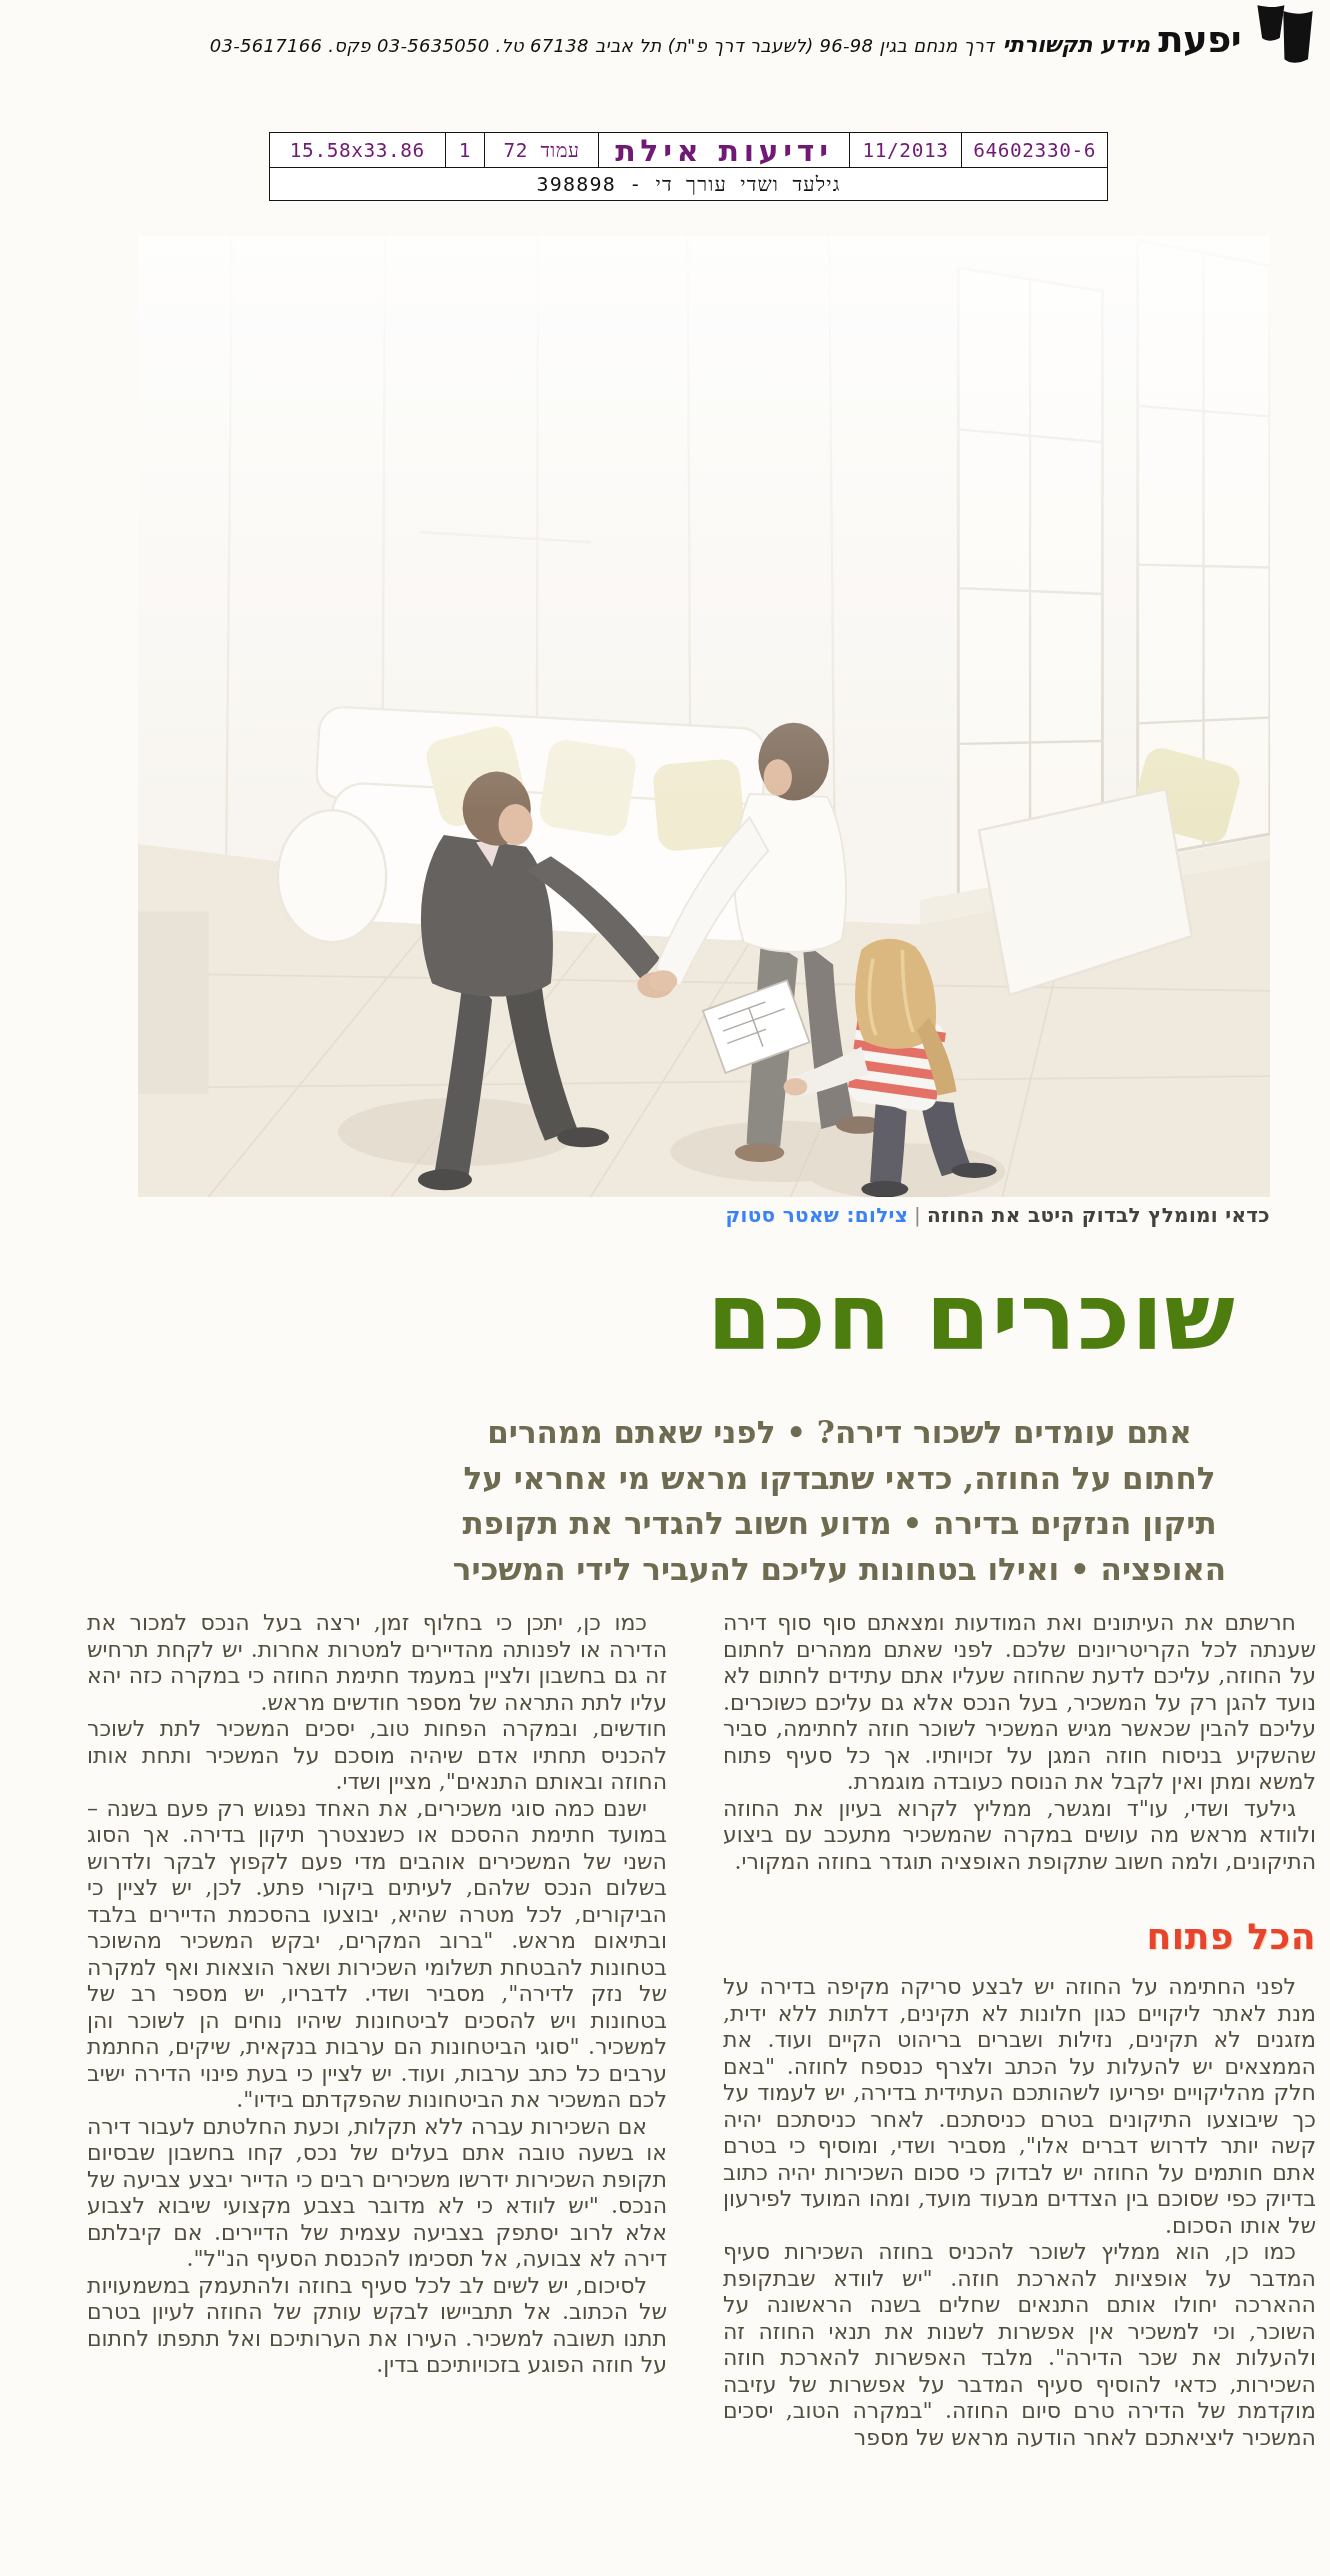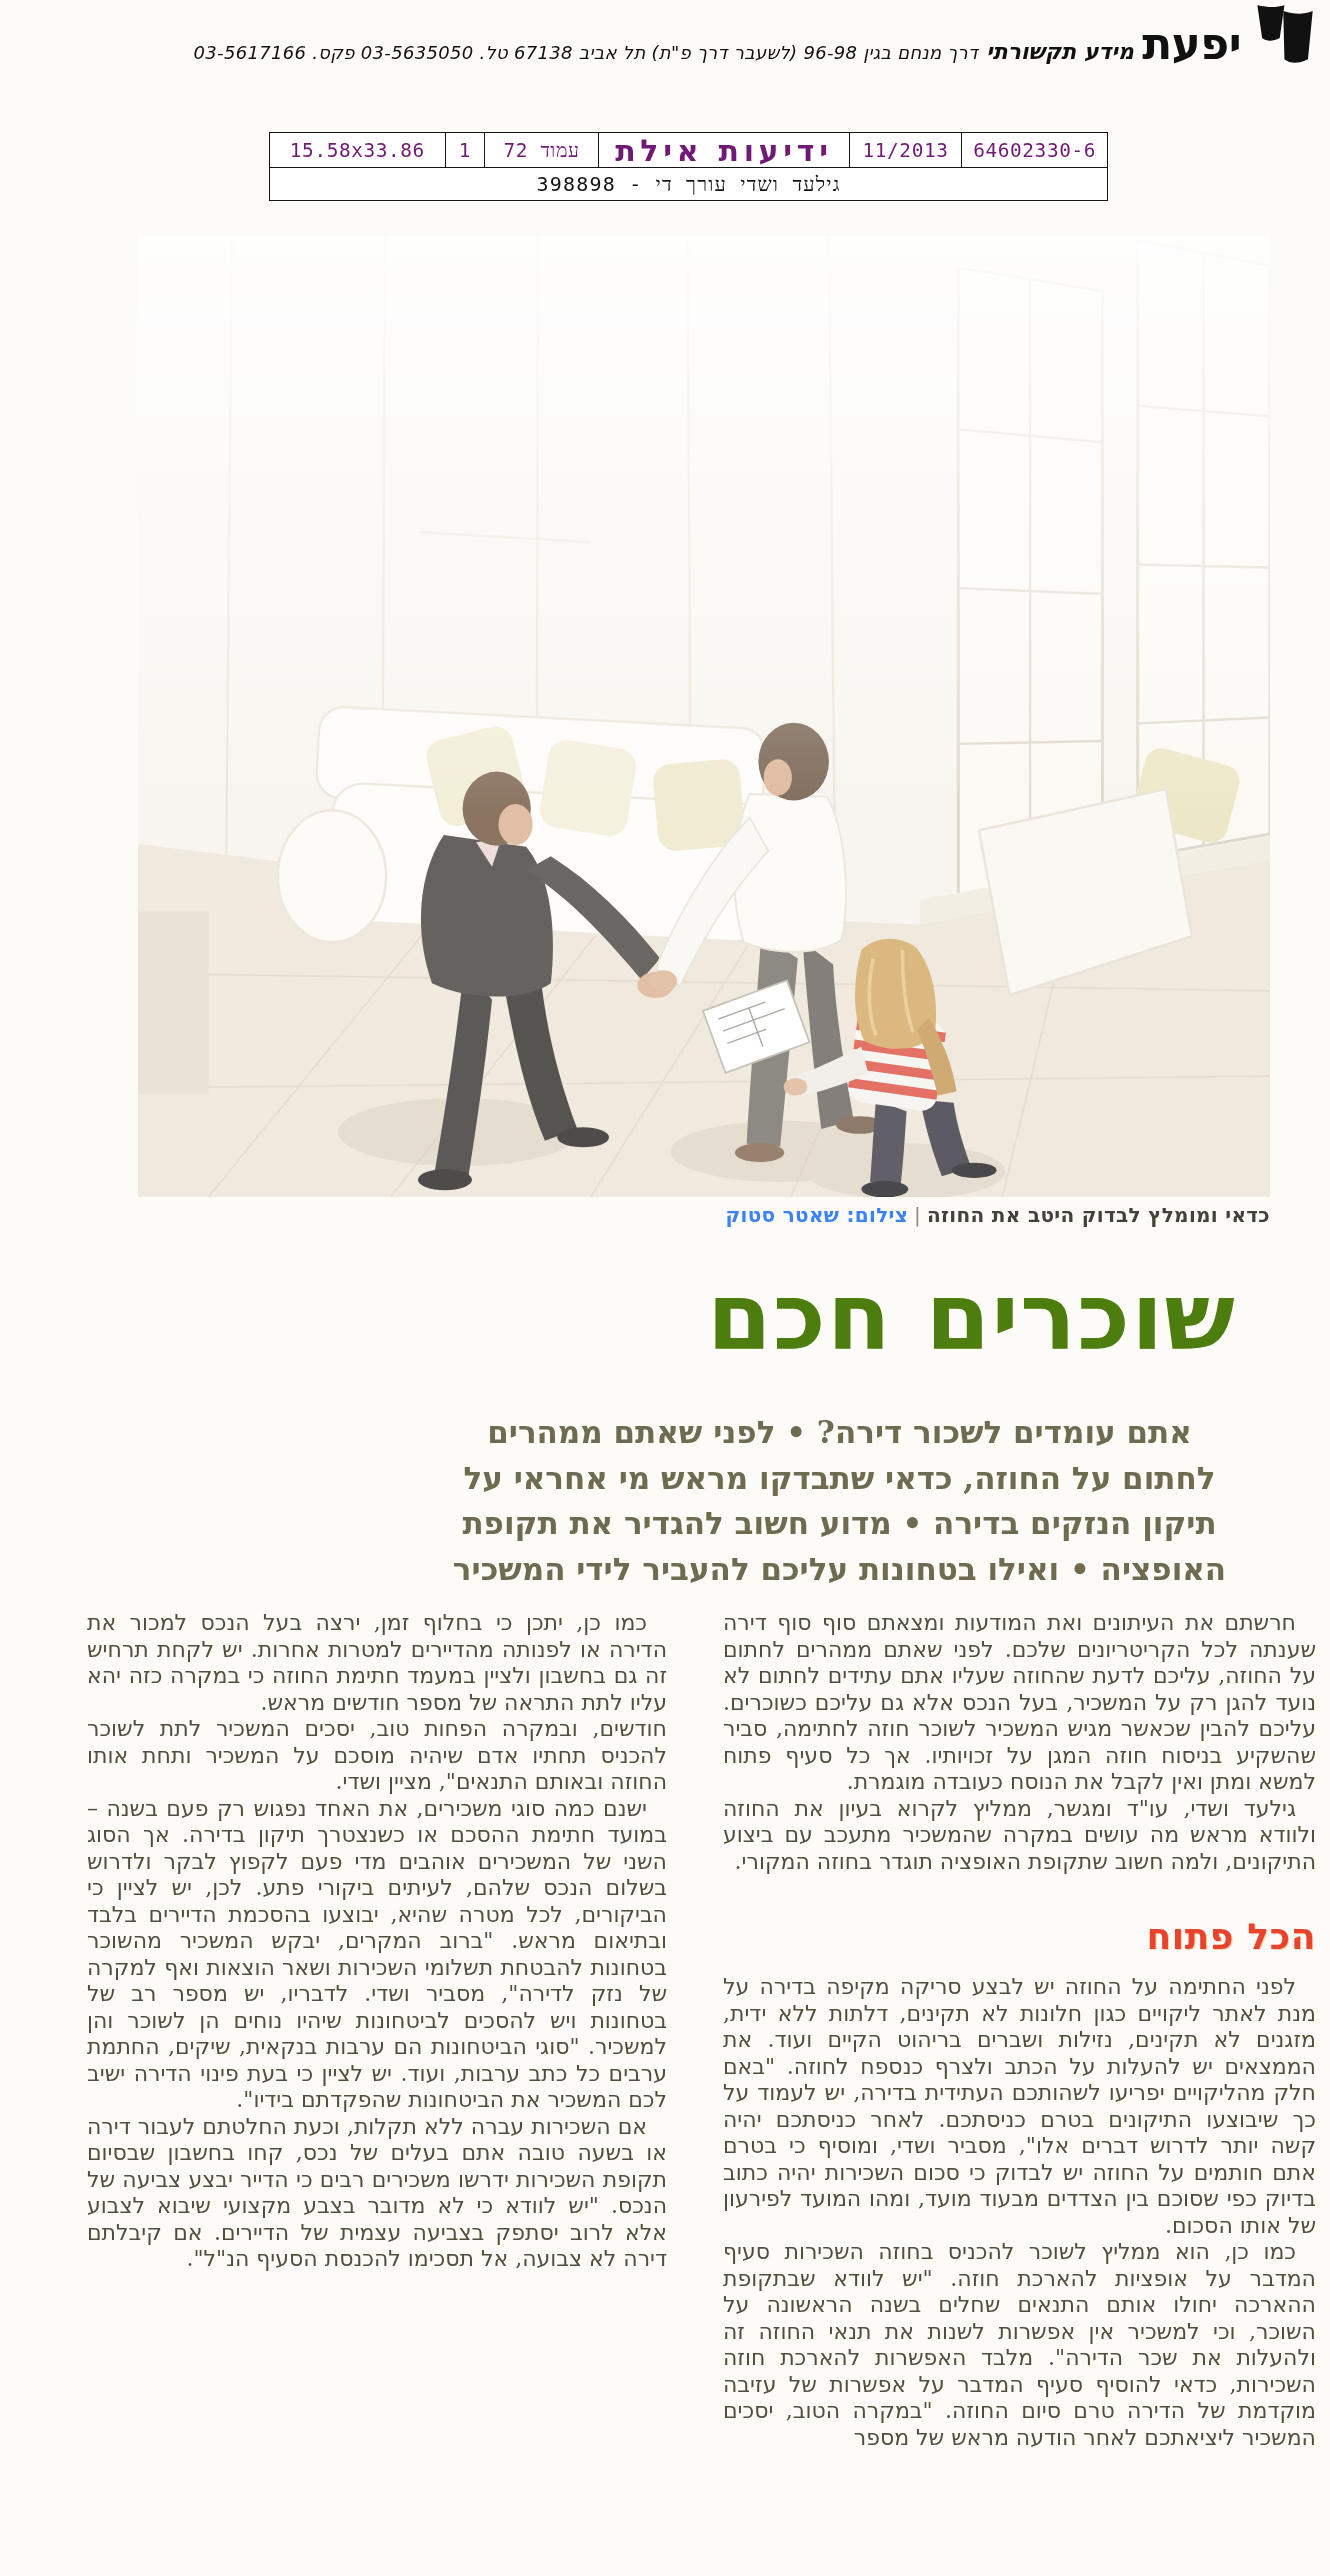--- a/index.html
+++ b/index.html
@@ -9,21 +9,21 @@
     font-family:"DejaVu Sans",sans-serif;
   }
   .abs{position:absolute;}
 
   
   .logo{right:16.5px;top:3.5px;width:65px;height:60px;}
   .brandline{
     top:17.6px;right:89px;direction:rtl;white-space:nowrap;
     color:#111;display:flex;align-items:baseline;gap:8.2px;
   }
-  .brand{font-size:44px;font-weight:bold;letter-spacing:-0.6px;font-family:"DejaVu Sans",sans-serif;text-align:center;}
+  .brand{font-size:37px;font-weight:bold;letter-spacing:-0.6px;font-family:"DejaVu Sans",sans-serif;text-align:center;}
   .brand-sub{font-size:22px;font-weight:bold;font-style:italic;}
   .brand-addr{font-size:18px;font-style:italic;letter-spacing:0.3px;}
 
   
   .meta{left:269px;top:132px;width:837px;border:1.8px solid #151515;background:#fff;}
   .meta-row1{display:flex;direction:ltr;border-bottom:1.8px solid #151515;height:34px;}
   .meta-cell{
     border-right:1.8px solid #151515;display:flex;align-items:center;justify-content:center;
     font-family:"DejaVu Sans Mono",monospace;font-size:19.4px;color:#701a75;letter-spacing:0.6px;
   }
@@ -229,14 +229,15 @@
   <div class="sec-head">הכל פתוח</div>
   <p>לפני החתימה על החוזה יש לבצע סריקה מקיפה בדירה על מנת לאתר ליקויים כגון חלונות לא תקינים, דלתות ללא ידית, מזגנים לא תקינים, נזילות ושברים בריהוט הקיים ועוד. את הממצאים יש להעלות על הכתב ולצרף כנספח לחוזה. "באם חלק מהליקויים יפריעו לשהותכם העתידית בדירה, יש לעמוד על כך שיבוצעו התיקונים בטרם כניסתכם. לאחר כניסתכם יהיה קשה יותר לדרוש דברים אלו", מסביר ושדי, ומוסיף כי בטרם אתם חותמים על החוזה יש לבדוק כי סכום השכירות יהיה כתוב בדיוק כפי שסוכם בין הצדדים מבעוד מועד, ומהו המועד לפירעון של אותו הסכום.</p>
   <p>כמו כן, הוא ממליץ לשוכר להכניס בחוזה השכירות סעיף המדבר על אופציות להארכת חוזה. "יש לוודא שבתקופת ההארכה יחולו אותם התנאים שחלים בשנה הראשונה על השוכר, וכי למשכיר אין אפשרות לשנות את תנאי החוזה זה ולהעלות את שכר הדירה". מלבד האפשרות להארכת חוזה השכירות, כדאי להוסיף סעיף המדבר על אפשרות של עזיבה מוקדמת של הדירה טרם סיום החוזה. "במקרה הטוב, יסכים המשכיר ליציאתכם לאחר הודעה מראש של מספר</p>
 </div>
 
 <div class="abs bcol col-left">
   <p>כמו כן, יתכן כי בחלוף זמן, ירצה בעל הנכס למכור את הדירה או לפנותה מהדיירים למטרות אחרות. יש לקחת תרחיש זה גם בחשבון ולציין במעמד חתימת החוזה כי במקרה כזה יהא עליו לתת התראה של מספר חודשים מראש.</p>
   <p style="text-indent:0;">חודשים, ובמקרה הפחות טוב, יסכים המשכיר לתת לשוכר להכניס תחתיו אדם שיהיה מוסכם על המשכיר ותחת אותו החוזה ובאותם התנאים", מציין ושדי.</p>
   <p>ישנם כמה סוגי משכירים, את האחד נפגוש רק פעם בשנה – במועד חתימת ההסכם או כשנצטרך תיקון בדירה. אך הסוג השני של המשכירים אוהבים מדי פעם לקפוץ לבקר ולדרוש בשלום הנכס שלהם, לעיתים ביקורי פתע. לכן, יש לציין כי הביקורים, לכל מטרה שהיא, יבוצעו בהסכמת הדיירים בלבד ובתיאום מראש. "ברוב המקרים, יבקש המשכיר מהשוכר בטחונות להבטחת תשלומי השכירות ושאר הוצאות ואף למקרה של נזק לדירה", מסביר ושדי. לדבריו, יש מספר רב של בטחונות ויש להסכים לביטחונות שיהיו נוחים הן לשוכר והן למשכיר. "סוגי הביטחונות הם ערבות בנקאית, שיקים, החתמת ערבים כל כתב ערבות, ועוד. יש לציין כי בעת פינוי הדירה ישיב לכם המשכיר את הביטחונות שהפקדתם בידיו".</p>
   <p>אם השכירות עברה ללא תקלות, וכעת החלטתם לעבור דירה או בשעה טובה אתם בעלים של נכס, קחו בחשבון שבסיום תקופת השכירות ידרשו משכירים רבים כי הדייר יבצע צביעה של הנכס. "יש לוודא כי לא מדובר בצבע מקצועי שיבוא לצבוע אלא לרוב יסתפק בצביעה עצמית של הדיירים. אם קיבלתם דירה לא צבועה, אל תסכימו להכנסת הסעיף הנ"ל".</p>
+  <p>לסיכום, יש לשים לב לכל סעיף בחוזה ולהתעמק במשמעויות של הכתוב. אל תתביישו לבקש עותק של החוזה לעיון בטרם תתנו תשובה למשכיר. העירו את הערותיכם ואל תתפתו לחתום על חוזה הפוגע בזכויותיכם בדין.</p>
 </div>
 
 
 </body></html>

